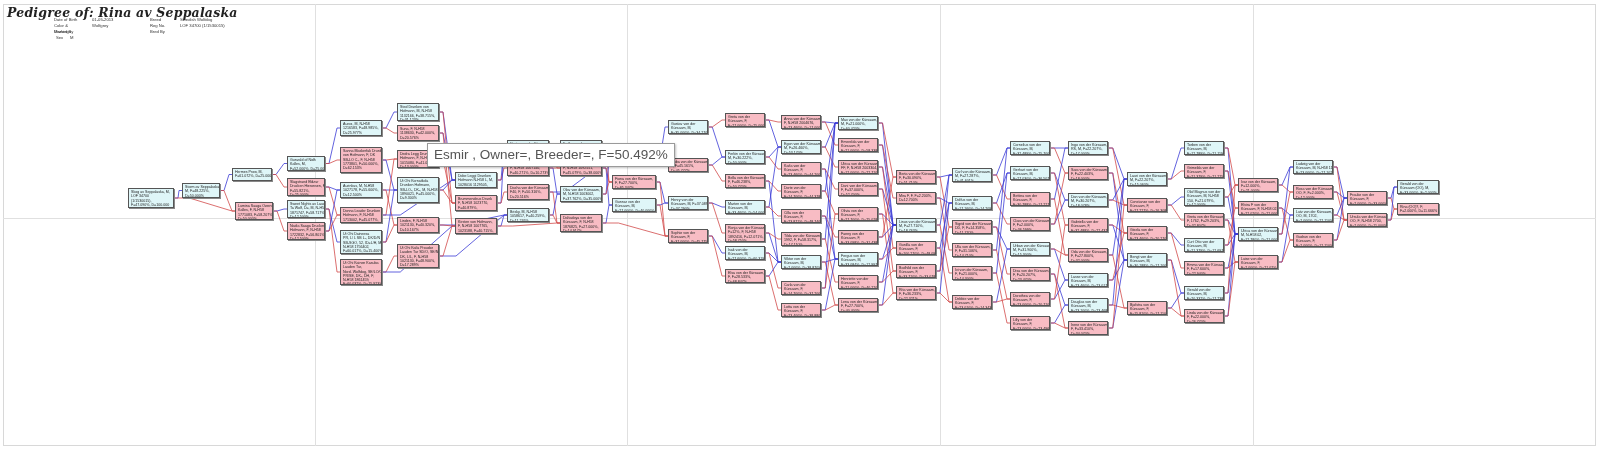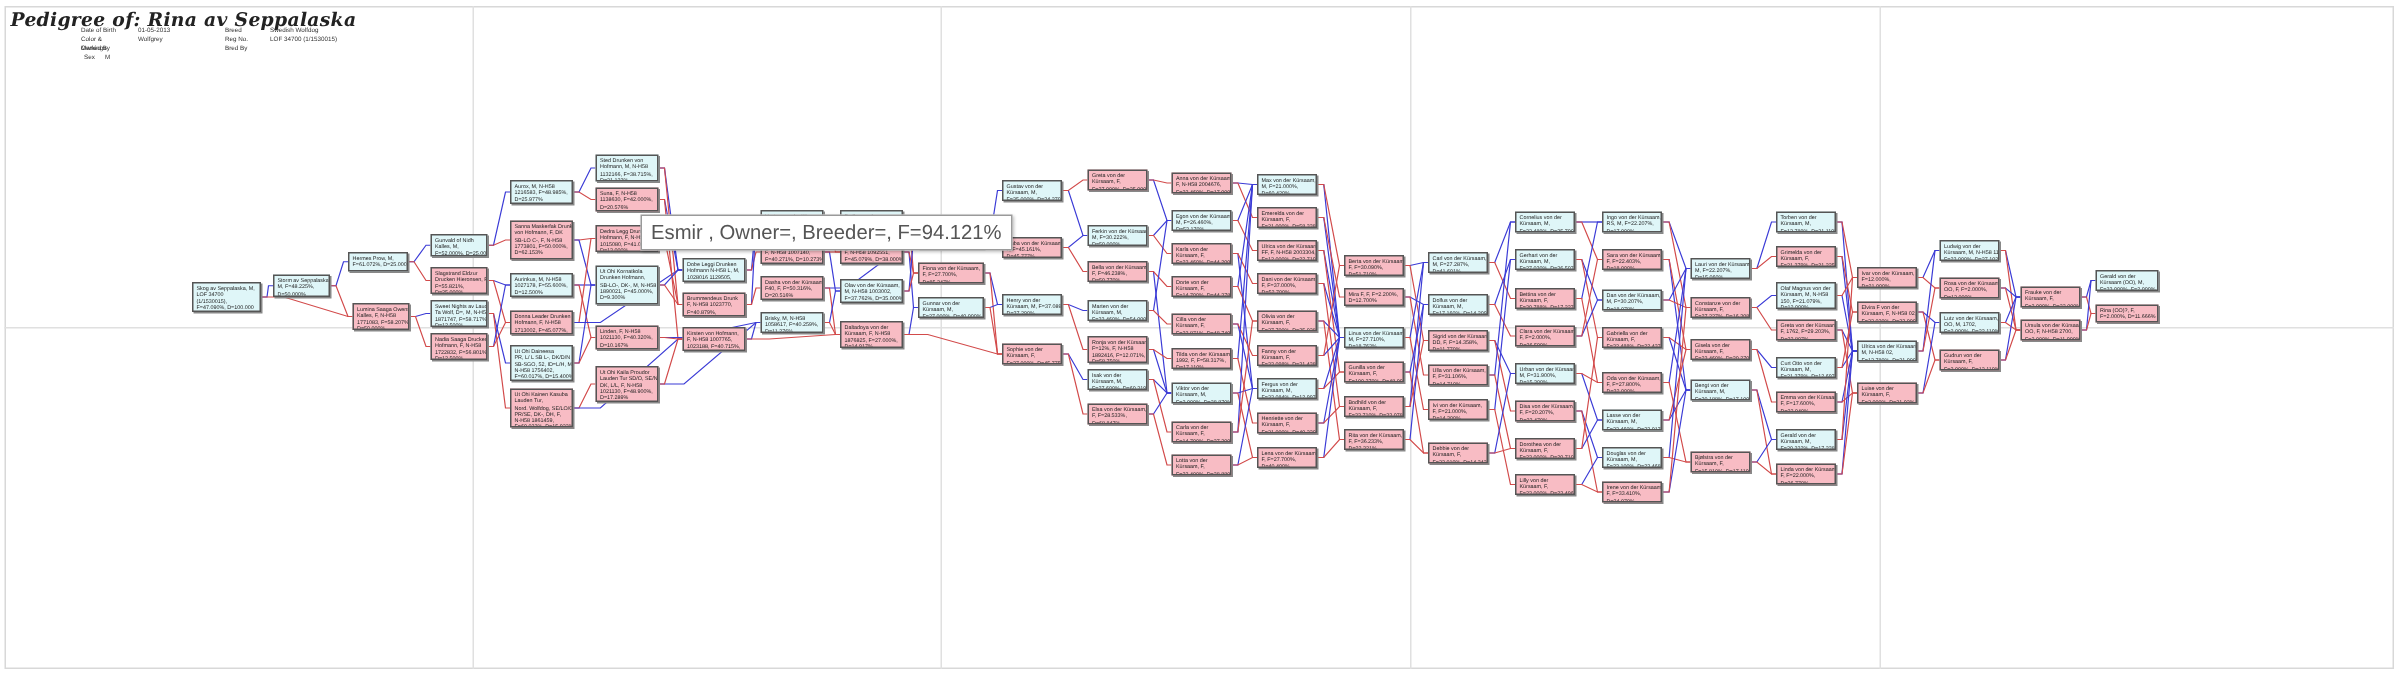--- a/index.html
+++ b/index.html
@@ -888,13 +888,13 @@
       <div style="white-space: nowrap;">Gerald von der</div>
       <div style="white-space: nowrap;">Kürsaam (OO), M,</div>
       <div style="white-space: nowrap;">F=33.000%, F=2.000%,</div>
     </div>
     <div class="node f" style="left: 1397px; top: 203px; width: 42px; height: 12px;">
       <div style="white-space: nowrap;">Rina (OO)?, F,</div>
       <div style="white-space: nowrap;">F=2.000%, D=11.666%</div>
     </div>
   </div>
 
-<div class="tooltip">Esmir , Owner=, Breeder=, F=94.121%</div>
+<div class="tooltip">Esmir , Owner=, Breeder=, F=50.492%</div>
 
 </body></html>

